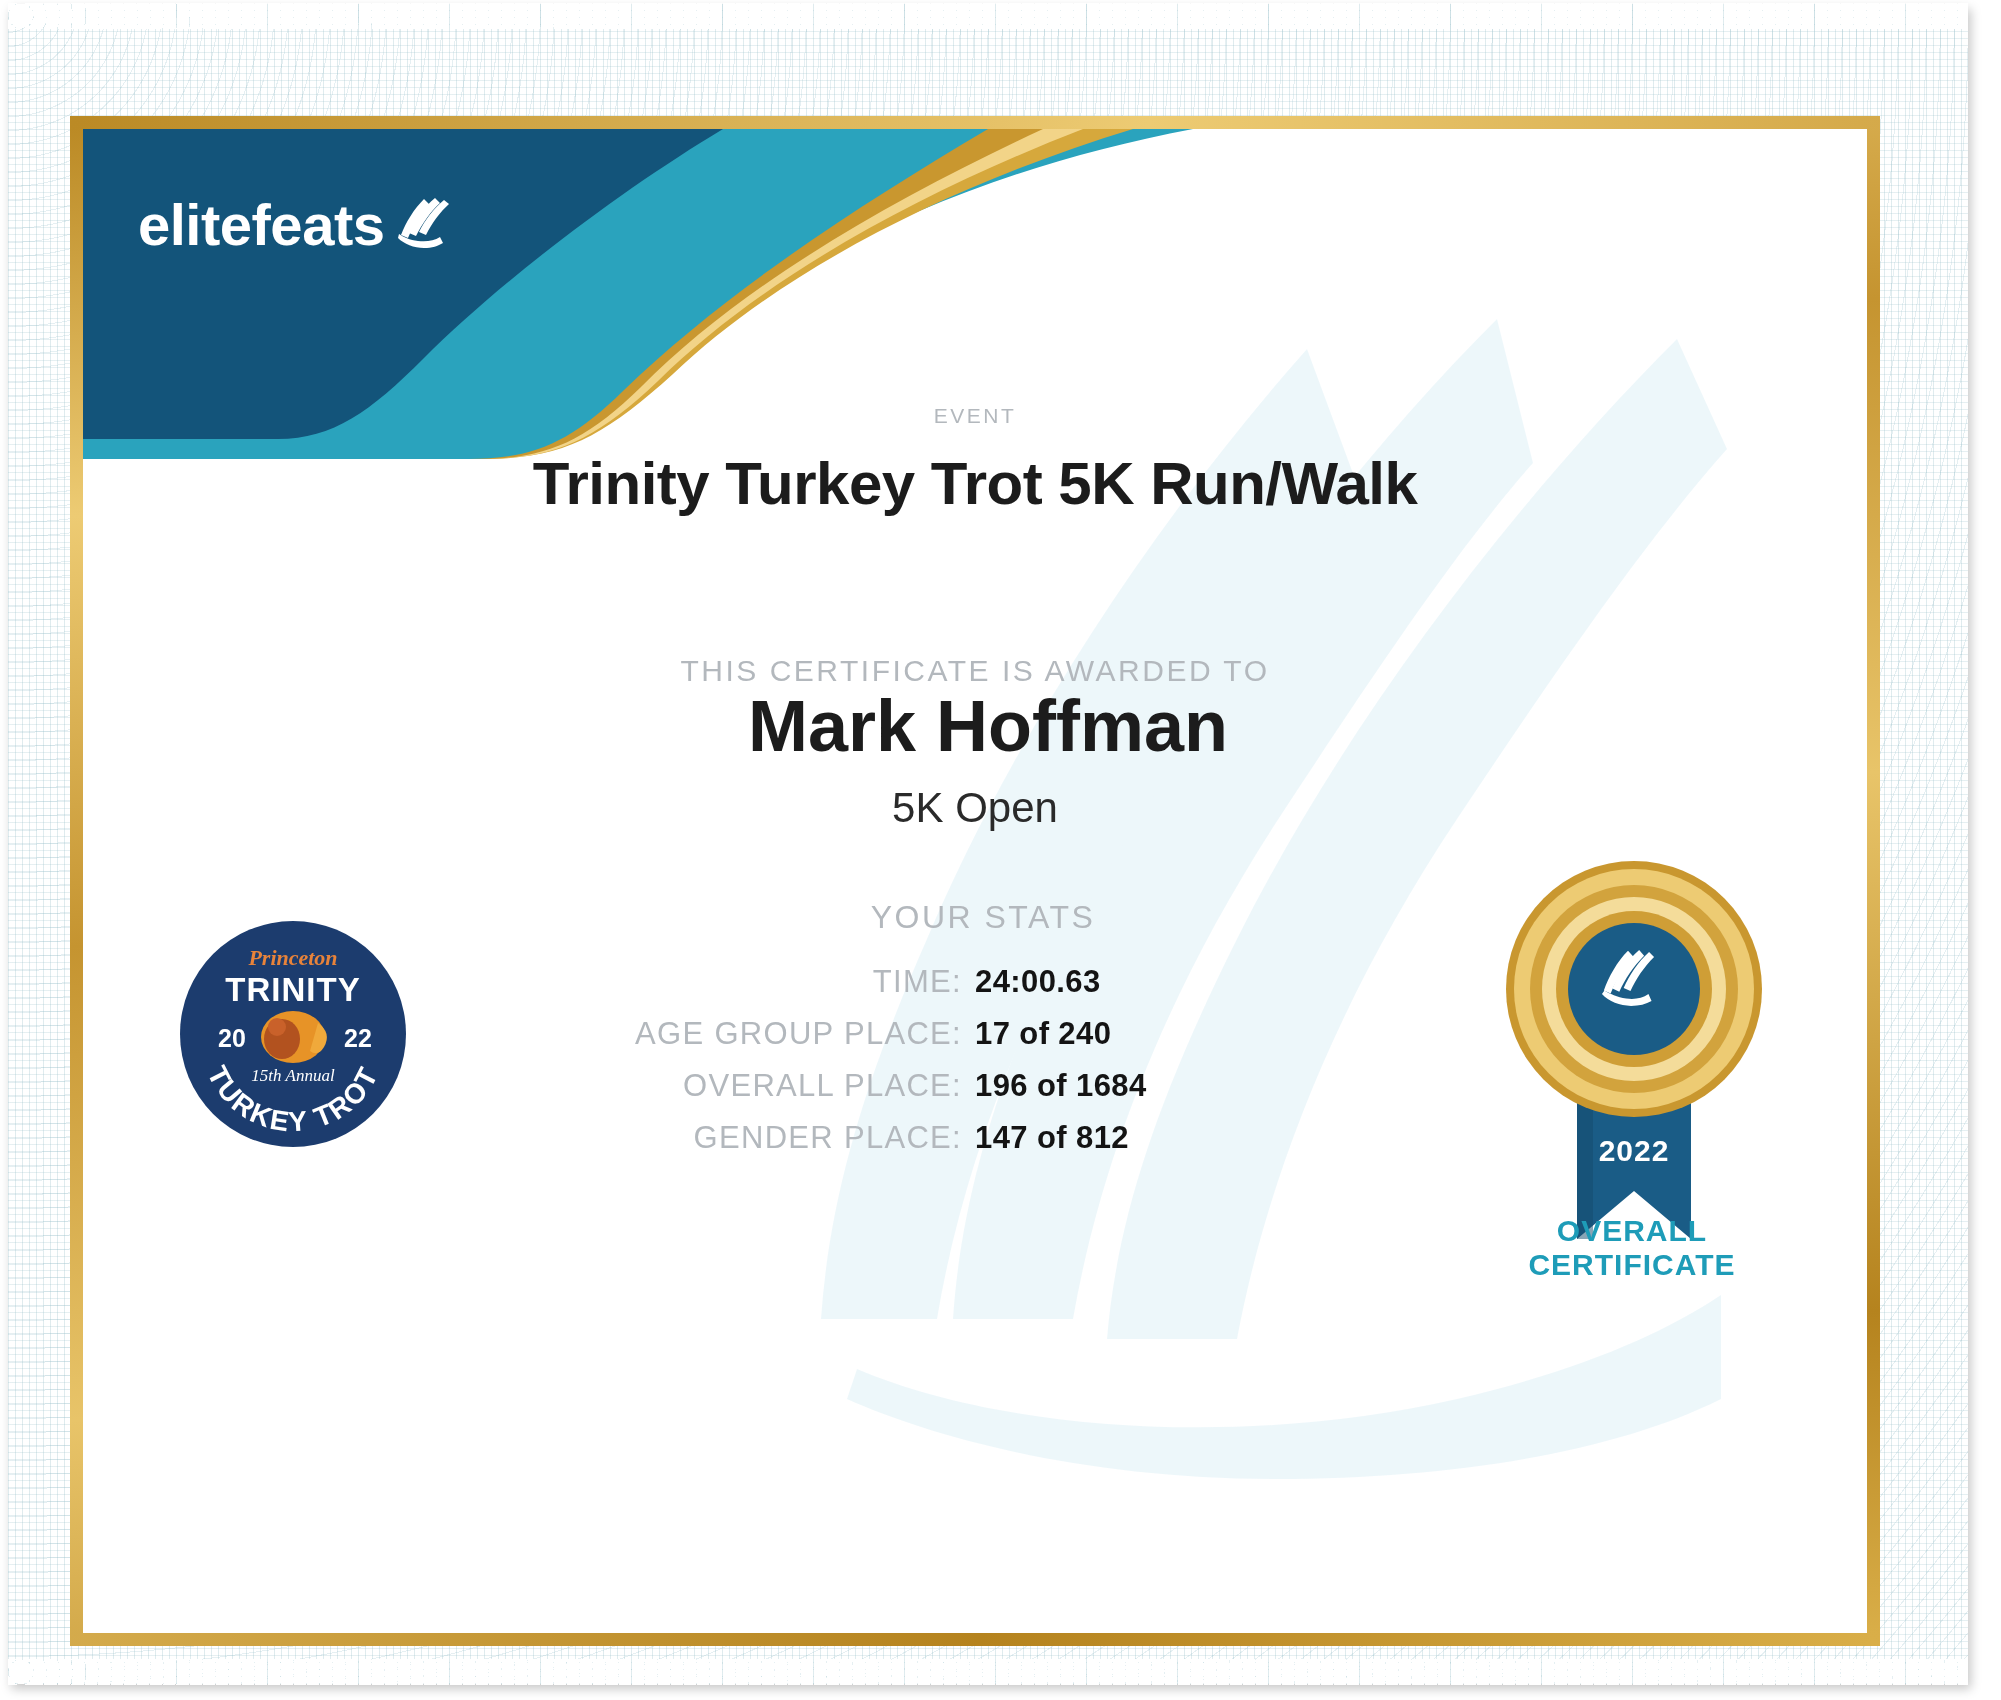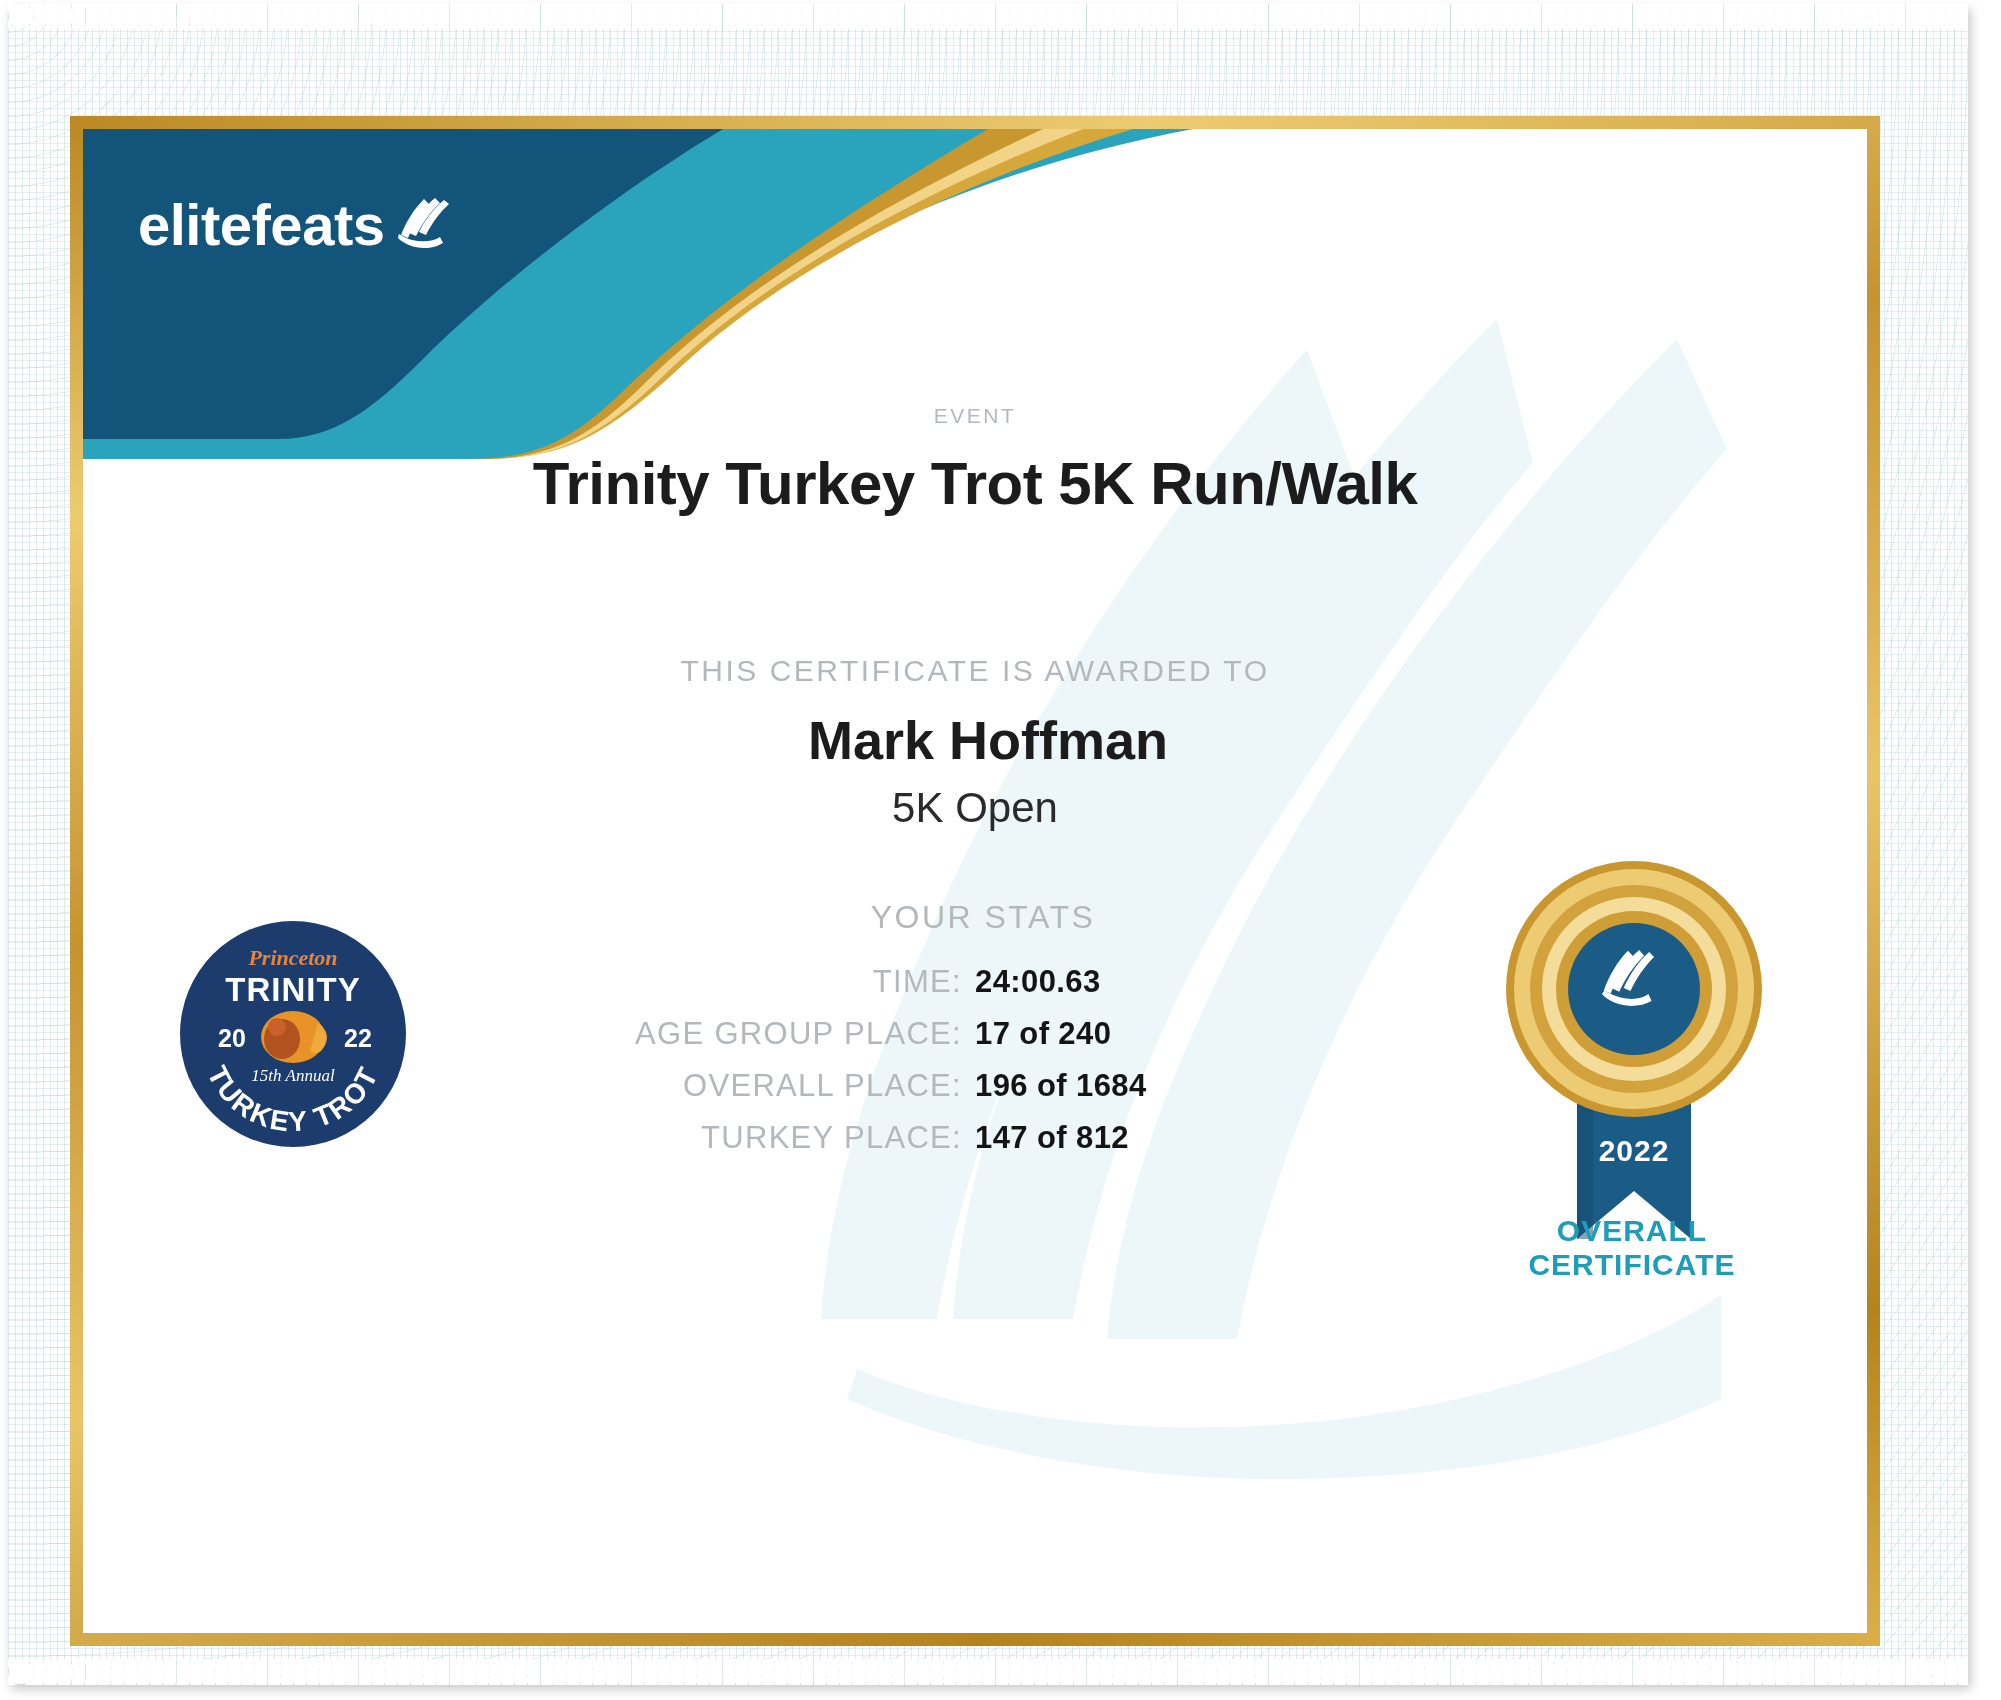--- a/index.html
+++ b/index.html
@@ -91,23 +91,23 @@
   .event-name {
     position: absolute; top: 320px; left: 0; right: 0;
     text-align: center;
     font-size: 60px;
     font-weight: bold;
     color: #1c1c1c;
     letter-spacing: -0.5px;
   }
   .awarded-label { position: absolute; top: 525px; left: 0; right: 0; font-size: 30px; }
   .recipient {
-    position: absolute; top: 580px; left: 0; right: 0;
-    text-align: center;
-    font-size: 54px;
+    position: absolute; top: 556px; left: 0; right: 0;
+    text-align: center;
+    font-size: 72px;
     font-weight: bold;
     color: #1c1c1c;
     padding-left: 26px;
   }
   .division {
     position: absolute; top: 655px; left: 0; right: 0;
     text-align: center;
     font-size: 42px;
     color: #2a2a2a;
   }
@@ -221,21 +221,21 @@
         </div>
         <div class="stat-row">
           <div class="stat-key">AGE GROUP PLACE:</div>
           <div class="stat-val">17 of 240</div>
         </div>
         <div class="stat-row">
           <div class="stat-key">OVERALL PLACE:</div>
           <div class="stat-val">196 of 1684</div>
         </div>
         <div class="stat-row">
-          <div class="stat-key">TURKEY PLACE:</div>
+          <div class="stat-key">GENDER PLACE:</div>
           <div class="stat-val">147 of 812</div>
         </div>
       </div>
     </div>
 
     <svg class="event-badge" viewBox="0 0 230 230">
       <circle cx="115" cy="115" r="113" fill="#1c3c6e"></circle>
       <text x="115" y="46" text-anchor="middle" fill="#e8833a" font-family="Liberation Serif, serif" font-style="italic" font-size="22" font-weight="bold">Princeton</text>
       <text x="115" y="82" text-anchor="middle" fill="#ffffff" font-family="Liberation Sans, sans-serif" font-size="33" font-weight="bold" letter-spacing="1">TRINITY</text>
       <g>

